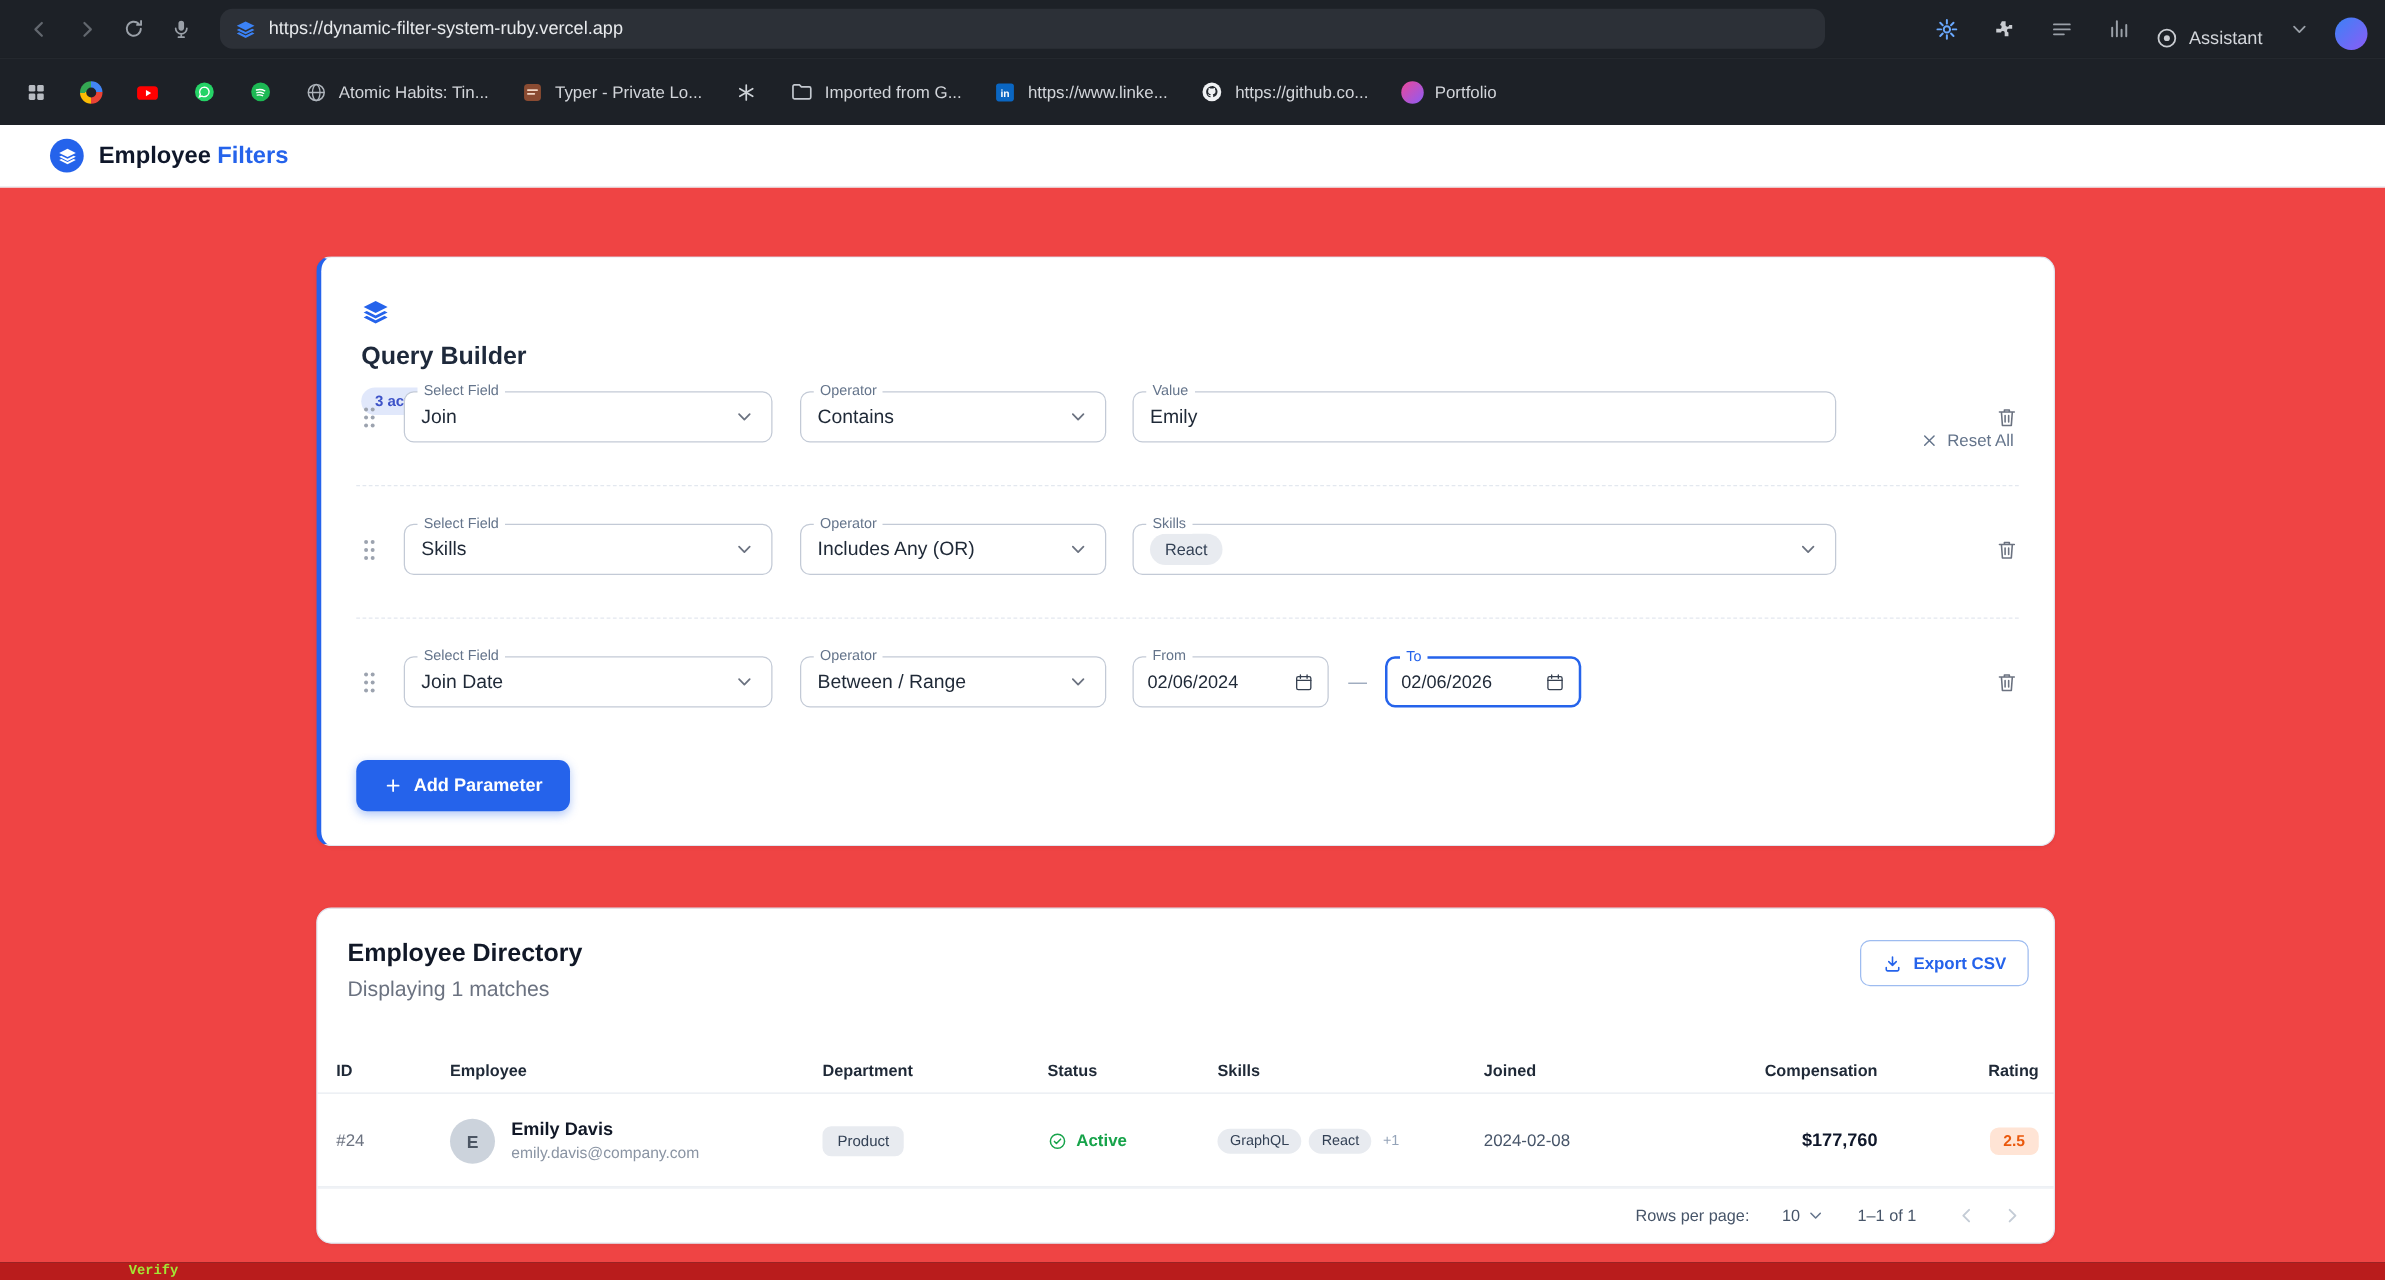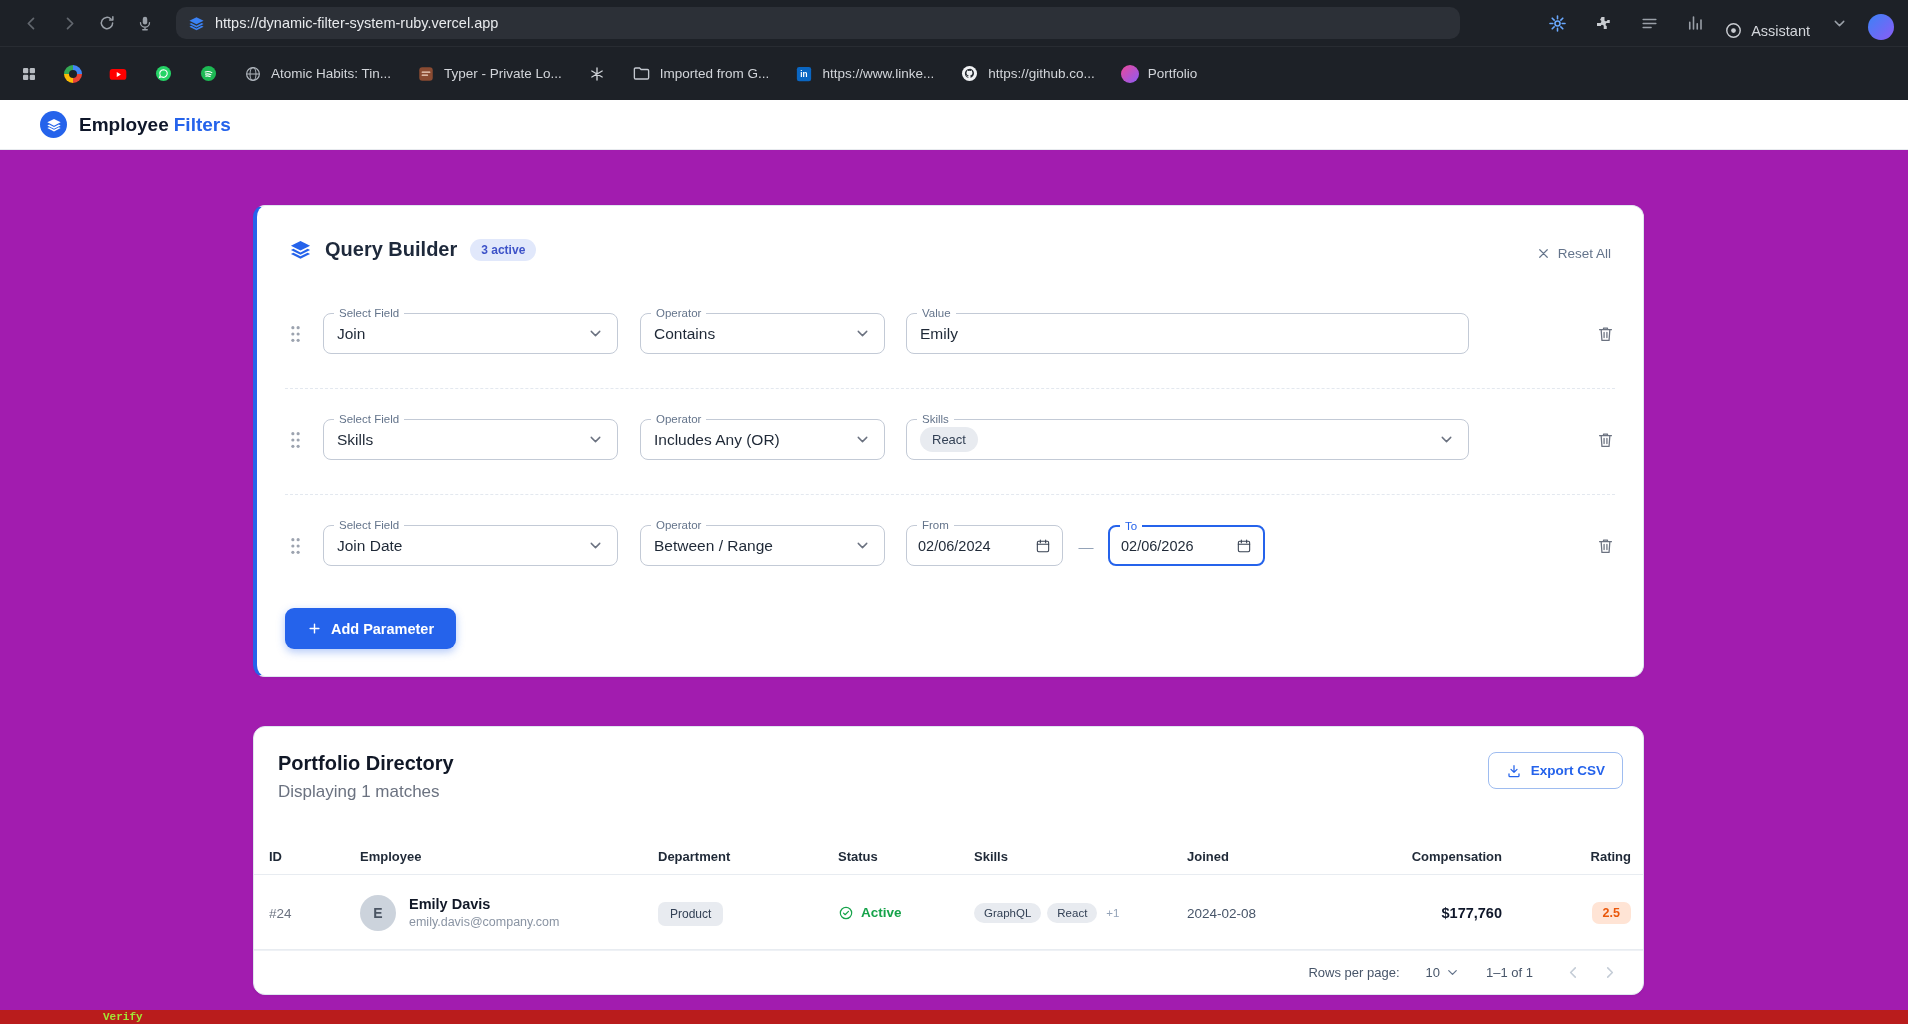--- a/index.html
+++ b/index.html
@@ -22,34 +22,34 @@
   
   .bmbar { position:absolute; top:46px; left:0; width:1908px; height:54px; background:#1d2127;
            border-top:1px solid rgba(255,255,255,.05); display:flex; align-items:center; gap:26px; padding:0 20px; }
   .bm { display:flex; align-items:center; gap:9px; color:#d2d5da; font-size:13.5px; flex:none; cursor:pointer; white-space:nowrap; }
   .g-icon { width:18px; height:18px; border-radius:50%; position:relative; flex:none;
             background:conic-gradient(#4285f4 0 25%, #ea4335 25% 50%, #fbbc05 50% 75%, #34a853 75% 100%); }
   .g-icon::after { content:""; position:absolute; inset:5px; background:#1d2127; border-radius:50%; }
   .fav-portfolio { width:18px; height:18px; border-radius:50%; background:linear-gradient(135deg,#ec4899,#8b5cf6); flex:none; }
 
   
-  .page { position:absolute; top:100px; left:0; width:1908px; height:910px; background:#a21caf; overflow:hidden; }
+  .page { position:absolute; top:100px; left:0; width:1908px; height:910px; background:#ef4444; overflow:hidden; }
   .appheader { position:absolute; top:0; left:0; right:0; height:50px; background:#fff; border-bottom:1px solid #e7eaee;
                display:flex; align-items:center; padding:0 40px; gap:12px; }
   .applogo { width:27px; height:27px; border-radius:50%; background:#2563eb; display:flex; align-items:center; justify-content:center; color:#fff; }
   .apptitle { font-size:19px; font-weight:700; color:#0f172a; }
   .apptitle-accent { font-size:19px; font-weight:600; color:#2563eb; margin-left:5px; }
 
   .card { position:absolute; background:#fff; border:1px solid #e0e6f0; border-radius:12px;
           box-shadow:0 1px 3px rgba(16,24,40,.05); }
   .qb  { left:253px; top:105px; width:1391px; height:472px; border-left:4px solid #2563eb; }
   .dir { left:253px; top:626px; width:1391px; height:269px; }
 
   
-  .qb-head { position:absolute; top:32px; left:32px; right:32px; display:flex; align-items:flex-end; gap:13px; }
+  .qb-head { position:absolute; top:32px; left:32px; right:32px; display:flex; align-items:flex-start; gap:13px;flex-direction:column; }
   .qb-title { font-size:20px; font-weight:700; color:#1e293b; }
   .qb-badge { background:#e1e8fb; color:#3d52c8; font-size:12px; font-weight:600; padding:4px 11px; border-radius:999px; }
   .reset { margin-left:auto; display:flex; align-items:center; gap:7px; color:#64748b; font-size:13.5px; cursor:pointer; }
 
   .qrow { position:absolute; left:0; width:100%; height:41px; }
   .r1 { top:107px; } .r2 { top:213px; } .r3 { top:319px; }
   .drag { position:absolute; left:33px; top:50%; transform:translateY(-50%); color:#9ca3af; cursor:grab; }
   .mselect { position:absolute; top:0; height:41px; border:1px solid #c3cad6; border-radius:8px; background:#fff;
              display:flex; align-items:center; padding:0 13px; cursor:pointer; }
   .flabel { position:absolute; top:-8px; left:10px; background:#fff; padding:0 5px; font-size:11.5px; color:#64748b; line-height:15px; }
@@ -499,21 +499,21 @@
       <svg class="ic" width="15" height="15">
           <use href="#i-plus"></use>
         </svg>
       <span>Add Parameter</span>
     </div>
   </div>
 
   <div class="card dir">
     <div class="dir-head">
       <div>
-        <div class="dir-title">Portfolio Directory</div>
+        <div class="dir-title">Employee Directory</div>
         <div class="dir-sub">Displaying 1 matches</div>
       </div>
       <div class="export">
         <svg class="ic" width="16" height="16">
             <use href="#i-dl"></use>
           </svg>
         <span>Export CSV</span>
       </div>
     </div>
 

